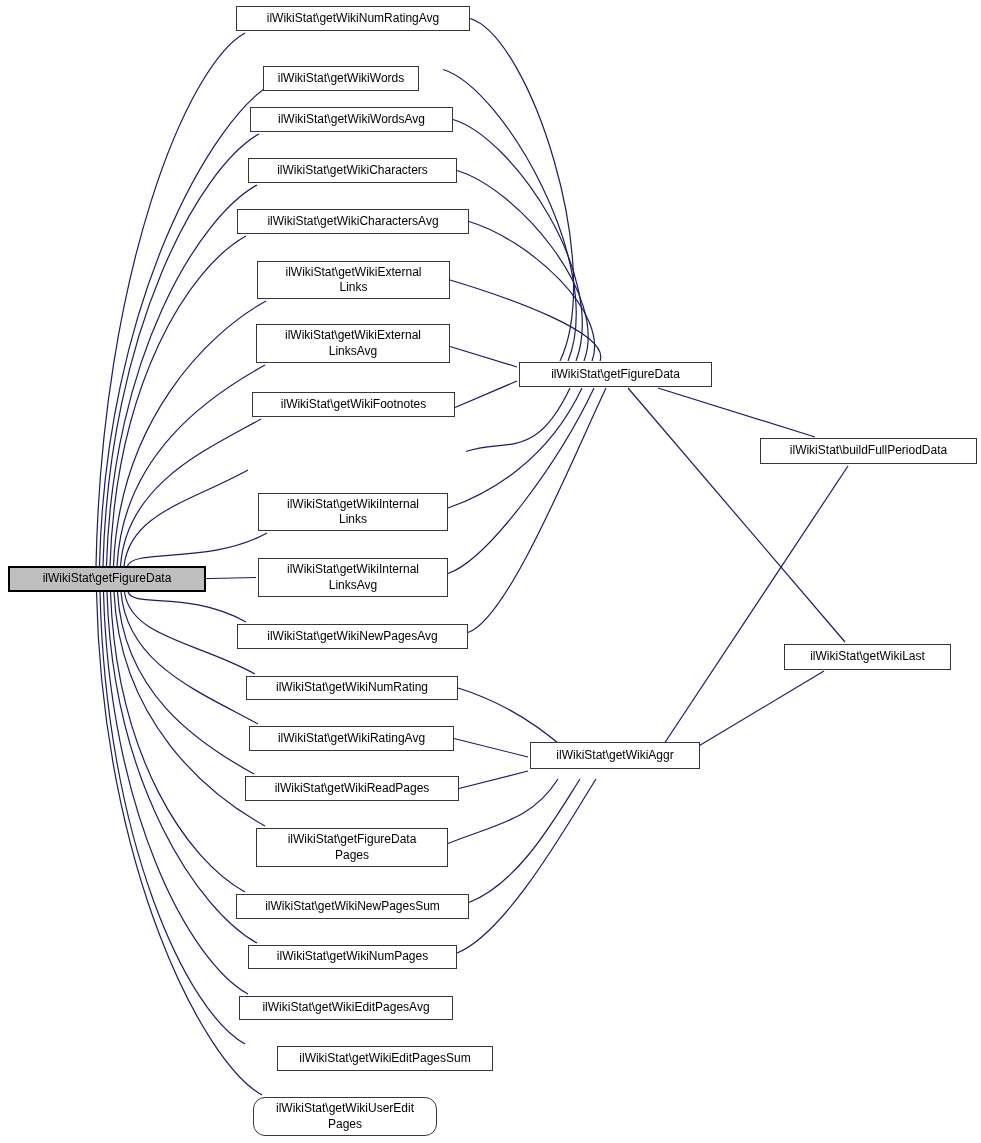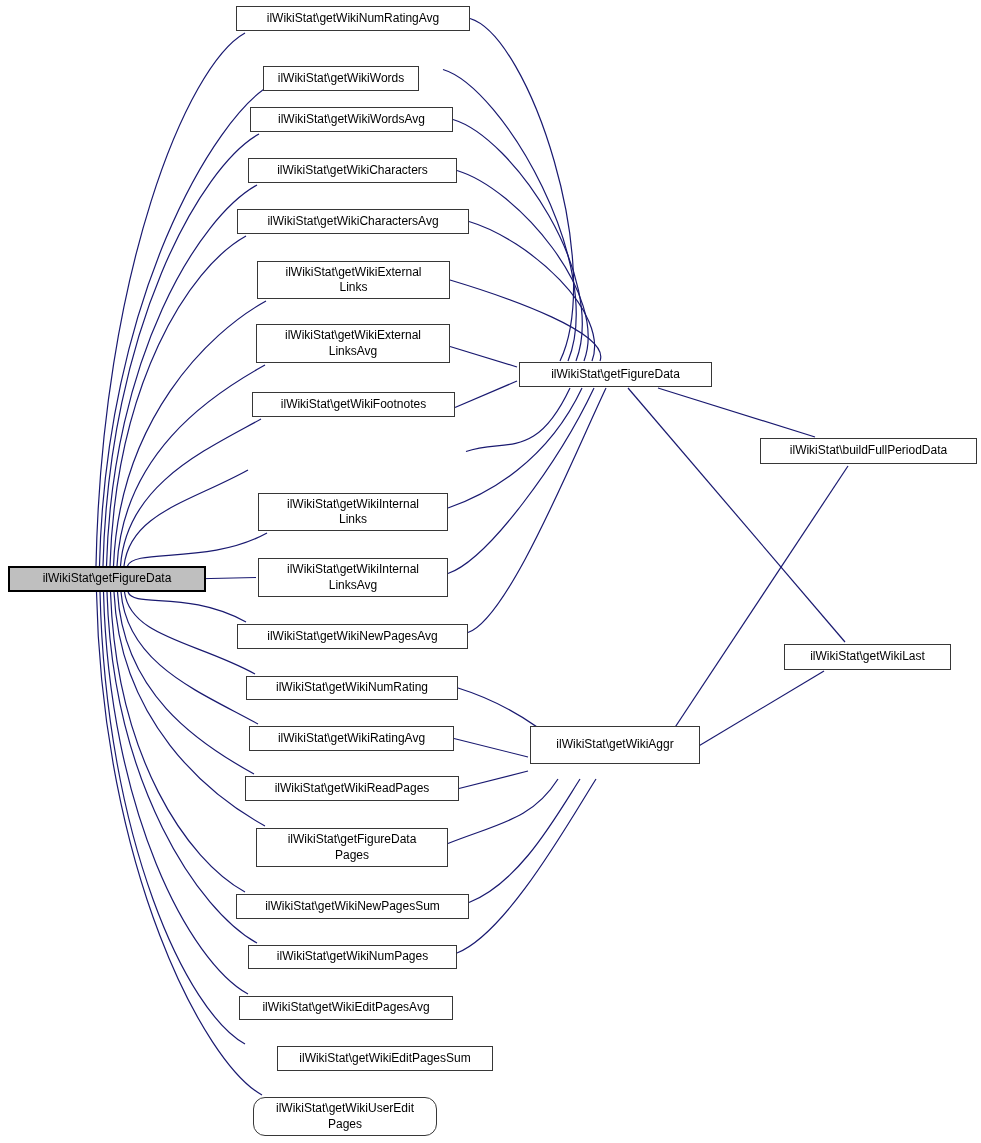--- a/index.html
+++ b/index.html
@@ -136,21 +136,21 @@
     <div class="node" style="left: 236px; top: 1046px; width: 216px; height: 25px; margin-left: 41px;">
       <span>ilWikiStat\getWikiEditPagesSum</span>
     </div>
     <div class="node" style="left: 253px; top: 1097px; width: 184px; height: 39px; border-radius: 12px;">
       <span>ilWikiStat\getWikiUserEdit
 Pages</span>
     </div>
     <div class="node" style="left: 519px; top: 362px; width: 193px; height: 25px;">
       <span>ilWikiStat\getFigureData</span>
     </div>
-    <div class="node" style="left: 530px; top: 726px; width: 170px; height: 38px;">
+    <div class="node" style="left: 530px; top: 742px; width: 170px; height: 27px;">
       <span>ilWikiStat\getWikiAggr</span>
     </div>
     <div class="node" style="left: 760px; top: 438px; width: 217px; height: 26px;">
       <span>ilWikiStat\buildFullPeriodData</span>
     </div>
     <div class="node" style="left: 784px; top: 644px; width: 167px; height: 26px;">
       <span>ilWikiStat\getWikiLast</span>
     </div>
   </div>
 

